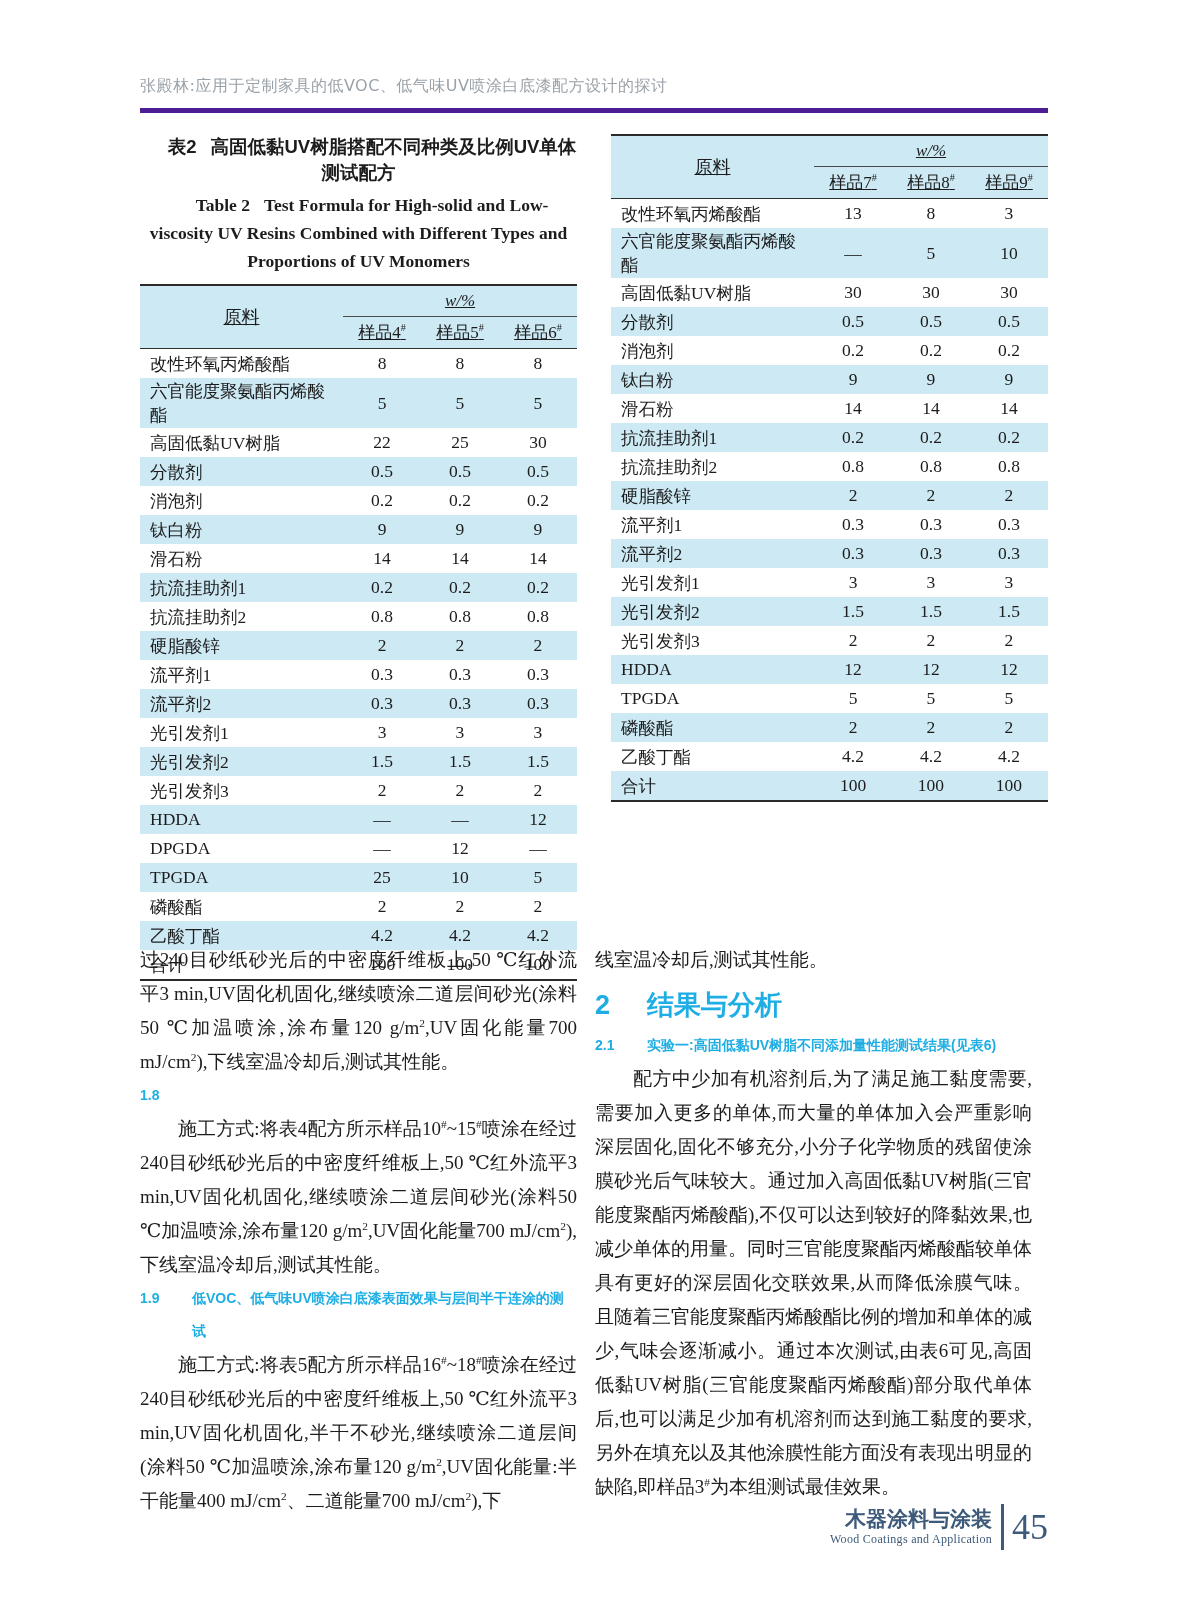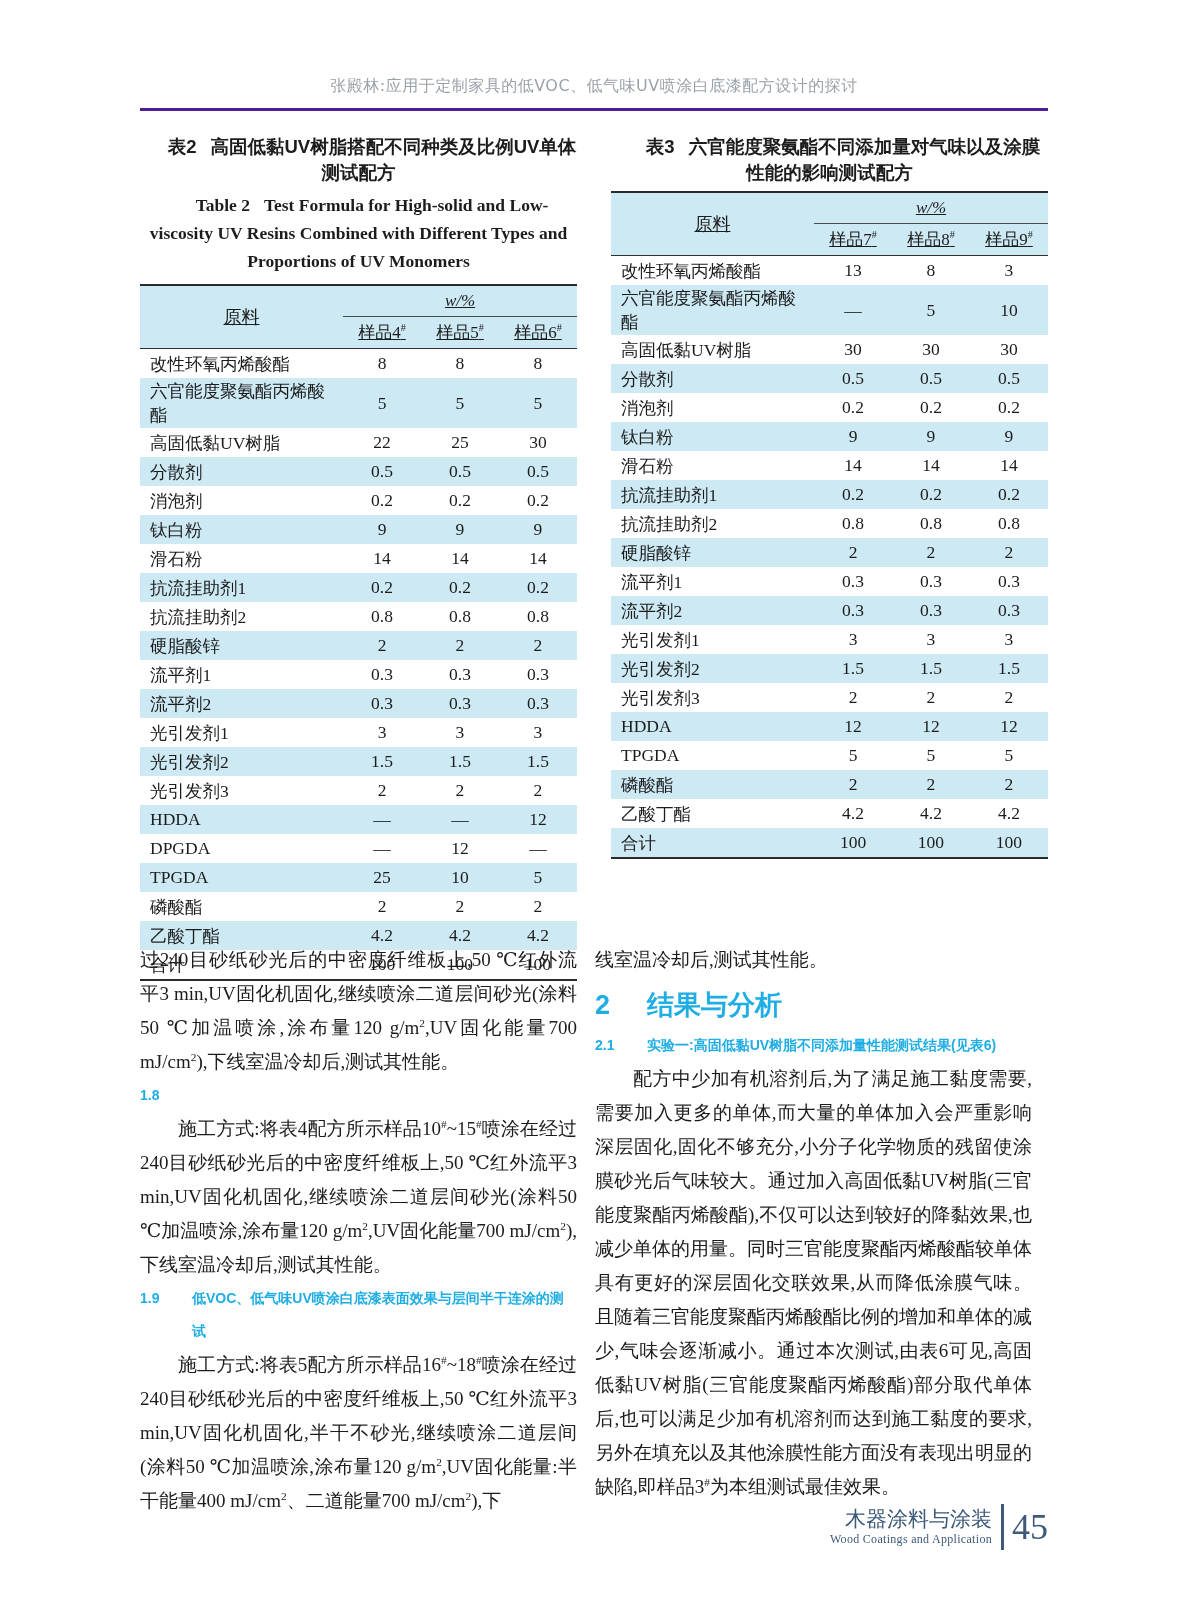--- a/index.html
+++ b/index.html
@@ -5,23 +5,23 @@
   html,body { margin:0; padding:0; background:#ffffff; }
   .page {
     position:relative; width:1187px; height:1600px; background:#ffffff;
     font-family:"Liberation Serif","DejaVu Serif",serif; color:#1c1c1c; overflow:hidden;
   }
   sup { font-size:60%; vertical-align:super; line-height:0; }
 
   
   .running-head {
     position:absolute; left:140px; top:76px; width:908px;
-    text-align:center; font-size:16px; letter-spacing:0.5px;
+    text-align:left; font-size:16px; letter-spacing:0.5px;
     color:#9aa2a9; font-family:"DejaVu Sans","Liberation Sans",sans-serif;
-    padding-bottom:11px; border-bottom:3px solid #4c1d95;
+    padding-bottom:11px; border-bottom:5px solid #4c1d95;
   }
 
   
   .tables-row { position:absolute; left:140px; top:134px; width:908px; display:flex; gap:34px; }
   .tbl-col { width:437px; }
   .caption-zh {
     font-family:"Liberation Sans","DejaVu Sans",sans-serif; font-weight:700;
     font-size:18.5px; line-height:26px; text-align:center; margin-bottom:5px;
   }
   .caption-en {
@@ -58,21 +58,21 @@
   .h-sub .num { flex:none; width:52px; }
   .h1 {
     display:flex; font-family:"Liberation Sans","DejaVu Sans",sans-serif;
     font-weight:700; font-size:27px; line-height:40px; margin:8px 0 4px; text-align:left;
   }
   .h1 .num { flex:none; width:52px; }
 
   
   .footer { position:absolute; right:139px; bottom:50px; display:flex; align-items:center; }
   .f-left { text-align:right; margin-right:9px; }
-  .f-zh { font-family:"Liberation Sans","DejaVu Sans",sans-serif; font-weight:400; font-size:21px; line-height:24px; }
+  .f-zh { font-family:"Liberation Sans","DejaVu Sans",sans-serif; font-weight:700; font-size:21px; line-height:24px; }
   .f-en { font-size:12px; line-height:16px; letter-spacing:0.3px; }
   .f-bar { width:3px; height:46px; margin-right:8px; }
   .f-num { font-size:36px; font-family:"Liberation Serif",serif; }
 </style>
 </head>
 <body>
 
 <div class="page">
 
   <div class="running-head">张殿林:应用于定制家具的低VOC、低气味UV喷涂白底漆配方设计的探讨</div>
@@ -221,23 +221,20 @@
             <tr>
               <td class="label">合计</td>
               <td class="val">100</td>
               <td class="val">100</td>
               <td class="val">100</td>
             </tr>
           </tbody>
         </table>
     </div>
     <div class="tbl-col">
-      <div class="caption-zh">
-        <span class="cap-label">表3</span><span>六官能度聚氨酯不同添加量对气味以及涂膜性能的影响测试配方</span>
-      </div>
       <table class="formula">
           <thead>
             <tr>
               <th class="material" rowspan="2">原料</th>
               <th class="unit" colspan="3">w/%</th>
             </tr>
             <tr>
               <th class="sample">样品7<sup>#</sup></th>
               <th class="sample">样品8<sup>#</sup></th>
               <th class="sample">样品9<sup>#</sup></th>

